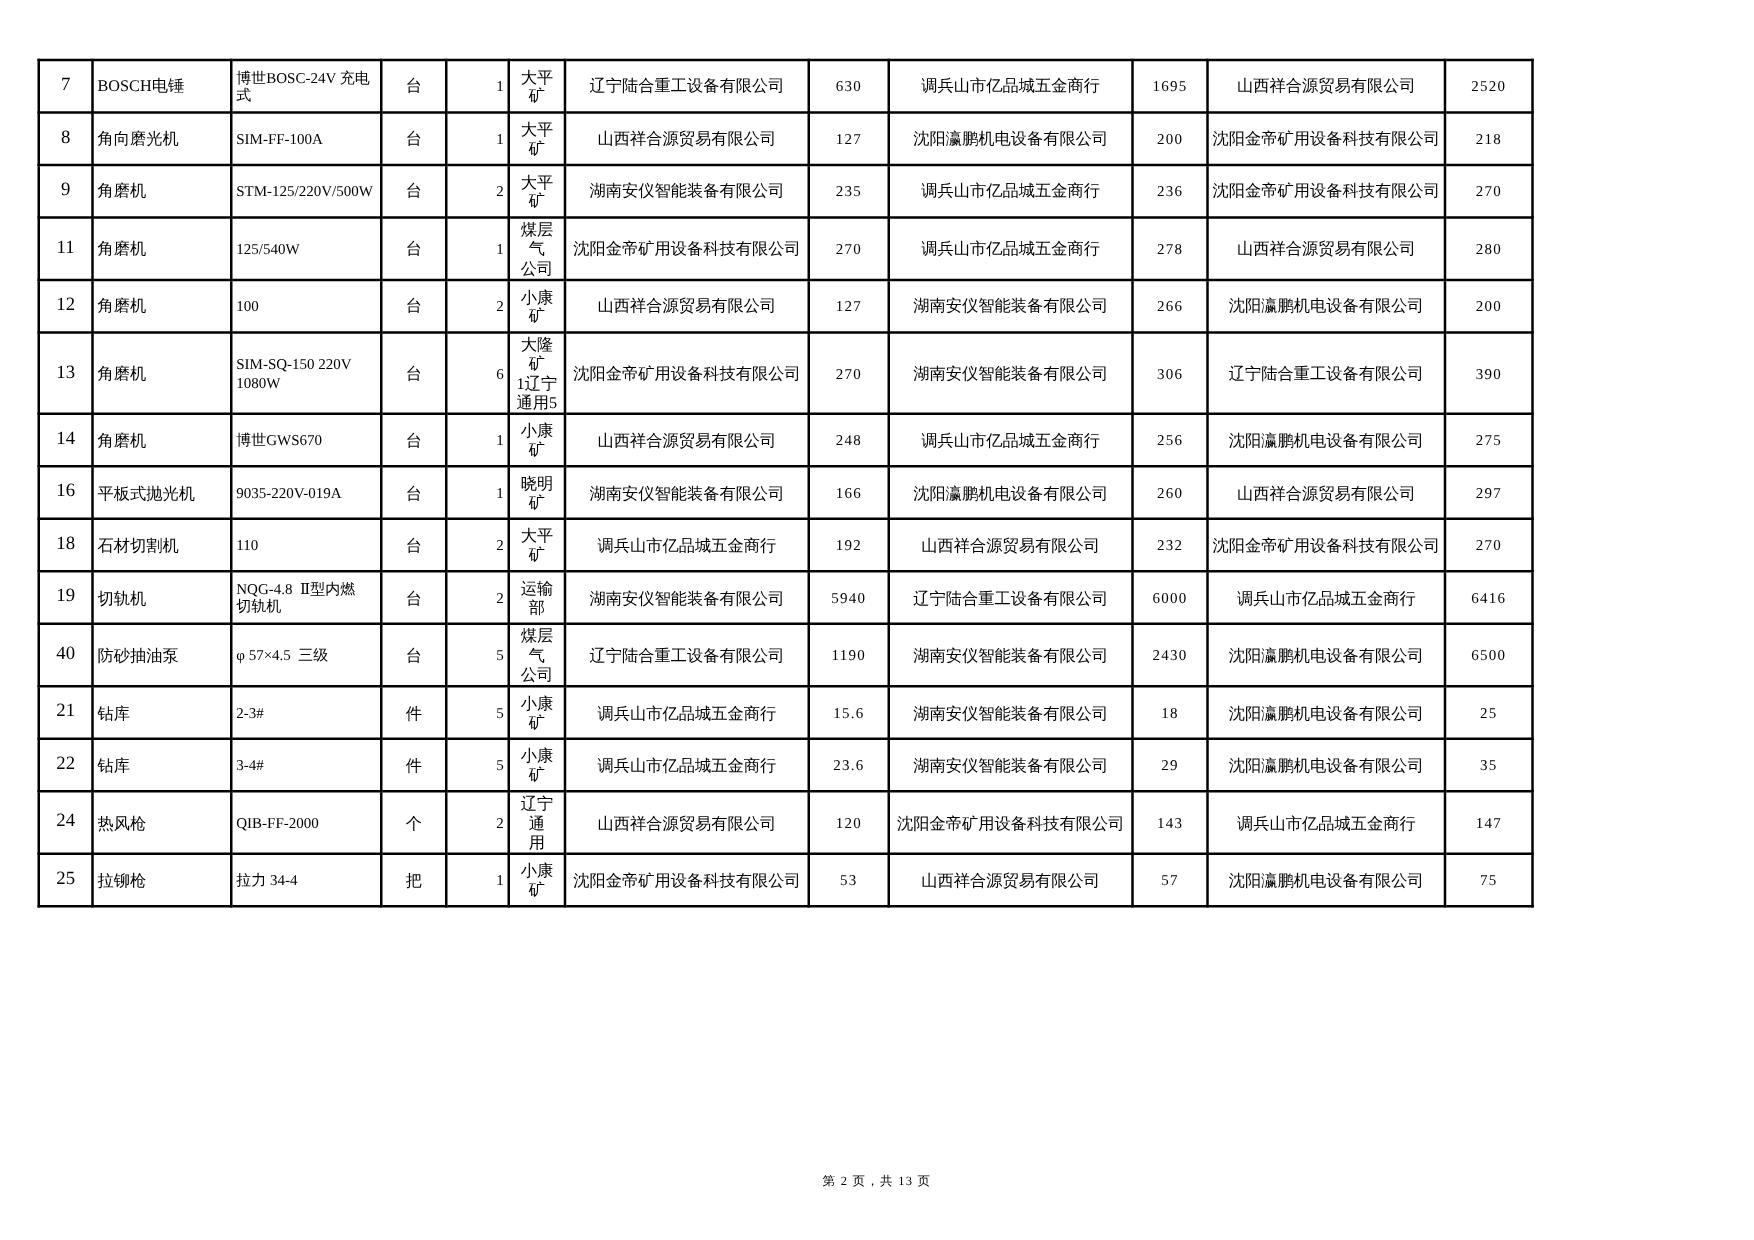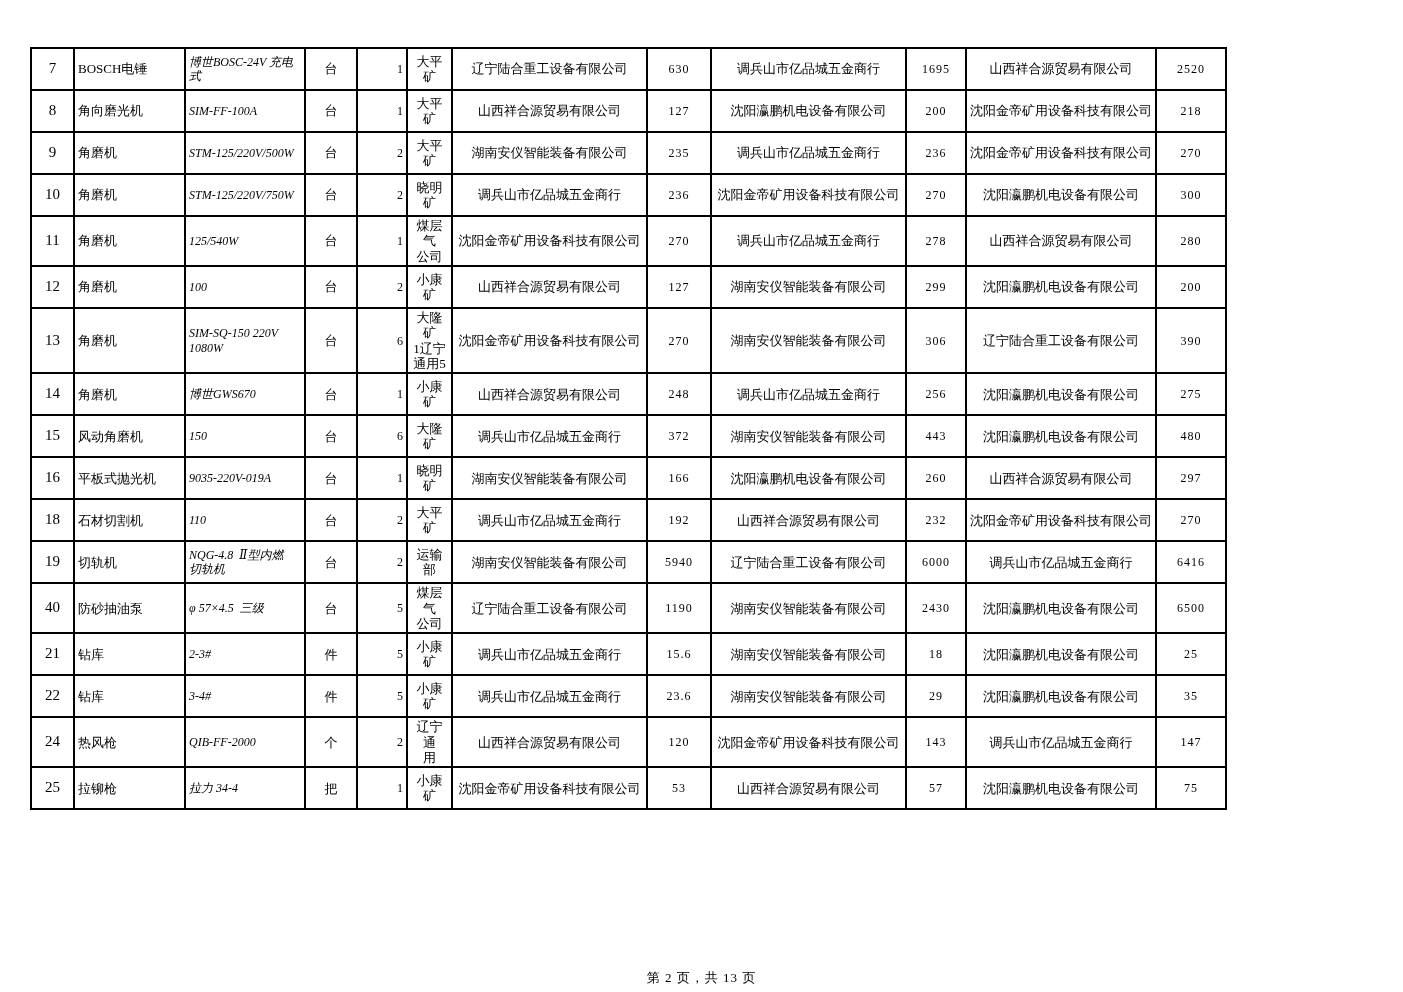--- a/index.html
+++ b/index.html
@@ -26,27 +26,27 @@
     overflow: hidden;
     white-space: pre-wrap;
     word-break: break-all;
   }
   tr { height: 42px; }
   .c { text-align: center; }
   .l { text-align: left; margin-top: 27px; }
   .r { text-align: right; padding-right: 2px; }
   .no { font-size: 15px; text-align: center; }
   .num { font-size: 12px; letter-spacing: 1px; }
-  .spec { font-size: 12px; font-style: italic; }
+  .spec { font-size: 12px; }
   .footer {
     position: absolute;
-    left: 0; top: 969px;
+    left: 0; top: 938px;
     width: 1403px;
     text-align: center;
-    font-size: 13px;
+    font-size: 10px;
     letter-spacing: 1px;
   }
 </style>
 </head>
 <body>
 
 <div class="sheet">
   <table>
     <colgroup>
       <col style="width:43px">
@@ -100,34 +100,20 @@
     <td class="r num">2</td>
     <td class="c">大平矿</td>
     <td class="c">湖南安仪智能装备有限公司</td>
     <td class="c num">235</td>
     <td class="c">调兵山市亿品城五金商行</td>
     <td class="c num">236</td>
     <td class="c">沈阳金帝矿用设备科技有限公司</td>
     <td class="c num">270</td>
   </tr>
         <tr>
-    <td class="no">10</td>
-    <td class="l">角磨机</td>
-    <td class="l spec">STM-125/220V/750W</td>
-    <td class="c">台</td>
-    <td class="r num">2</td>
-    <td class="c">晓明矿</td>
-    <td class="c">调兵山市亿品城五金商行</td>
-    <td class="c num">236</td>
-    <td class="c">沈阳金帝矿用设备科技有限公司</td>
-    <td class="c num">270</td>
-    <td class="c">沈阳瀛鹏机电设备有限公司</td>
-    <td class="c num">300</td>
-  </tr>
-        <tr>
     <td class="no">11</td>
     <td class="l">角磨机</td>
     <td class="l spec">125/540W</td>
     <td class="c">台</td>
     <td class="r num">1</td>
     <td class="c">煤层气
 公司</td>
     <td class="c">沈阳金帝矿用设备科技有限公司</td>
     <td class="c num">270</td>
     <td class="c">调兵山市亿品城五金商行</td>
@@ -138,21 +124,21 @@
         <tr>
     <td class="no">12</td>
     <td class="l">角磨机</td>
     <td class="l spec">100</td>
     <td class="c">台</td>
     <td class="r num">2</td>
     <td class="c">小康矿</td>
     <td class="c">山西祥合源贸易有限公司</td>
     <td class="c num">127</td>
     <td class="c">湖南安仪智能装备有限公司</td>
-    <td class="c num">299</td>
+    <td class="c num">266</td>
     <td class="c">沈阳瀛鹏机电设备有限公司</td>
     <td class="c num">200</td>
   </tr>
         <tr>
     <td class="no">13</td>
     <td class="l">角磨机</td>
     <td class="l spec">SIM-SQ-150 220V
 1080W</td>
     <td class="c">台</td>
     <td class="r num">6</td>
@@ -172,34 +158,20 @@
     <td class="l spec">博世GWS670</td>
     <td class="c">台</td>
     <td class="r num">1</td>
     <td class="c">小康矿</td>
     <td class="c">山西祥合源贸易有限公司</td>
     <td class="c num">248</td>
     <td class="c">调兵山市亿品城五金商行</td>
     <td class="c num">256</td>
     <td class="c">沈阳瀛鹏机电设备有限公司</td>
     <td class="c num">275</td>
-  </tr>
-        <tr>
-    <td class="no">15</td>
-    <td class="l">风动角磨机</td>
-    <td class="l spec">150</td>
-    <td class="c">台</td>
-    <td class="r num">6</td>
-    <td class="c">大隆矿</td>
-    <td class="c">调兵山市亿品城五金商行</td>
-    <td class="c num">372</td>
-    <td class="c">湖南安仪智能装备有限公司</td>
-    <td class="c num">443</td>
-    <td class="c">沈阳瀛鹏机电设备有限公司</td>
-    <td class="c num">480</td>
   </tr>
         <tr>
     <td class="no">16</td>
     <td class="l">平板式抛光机</td>
     <td class="l spec">9035-220V-019A</td>
     <td class="c">台</td>
     <td class="r num">1</td>
     <td class="c">晓明矿</td>
     <td class="c">湖南安仪智能装备有限公司</td>
     <td class="c num">166</td>

